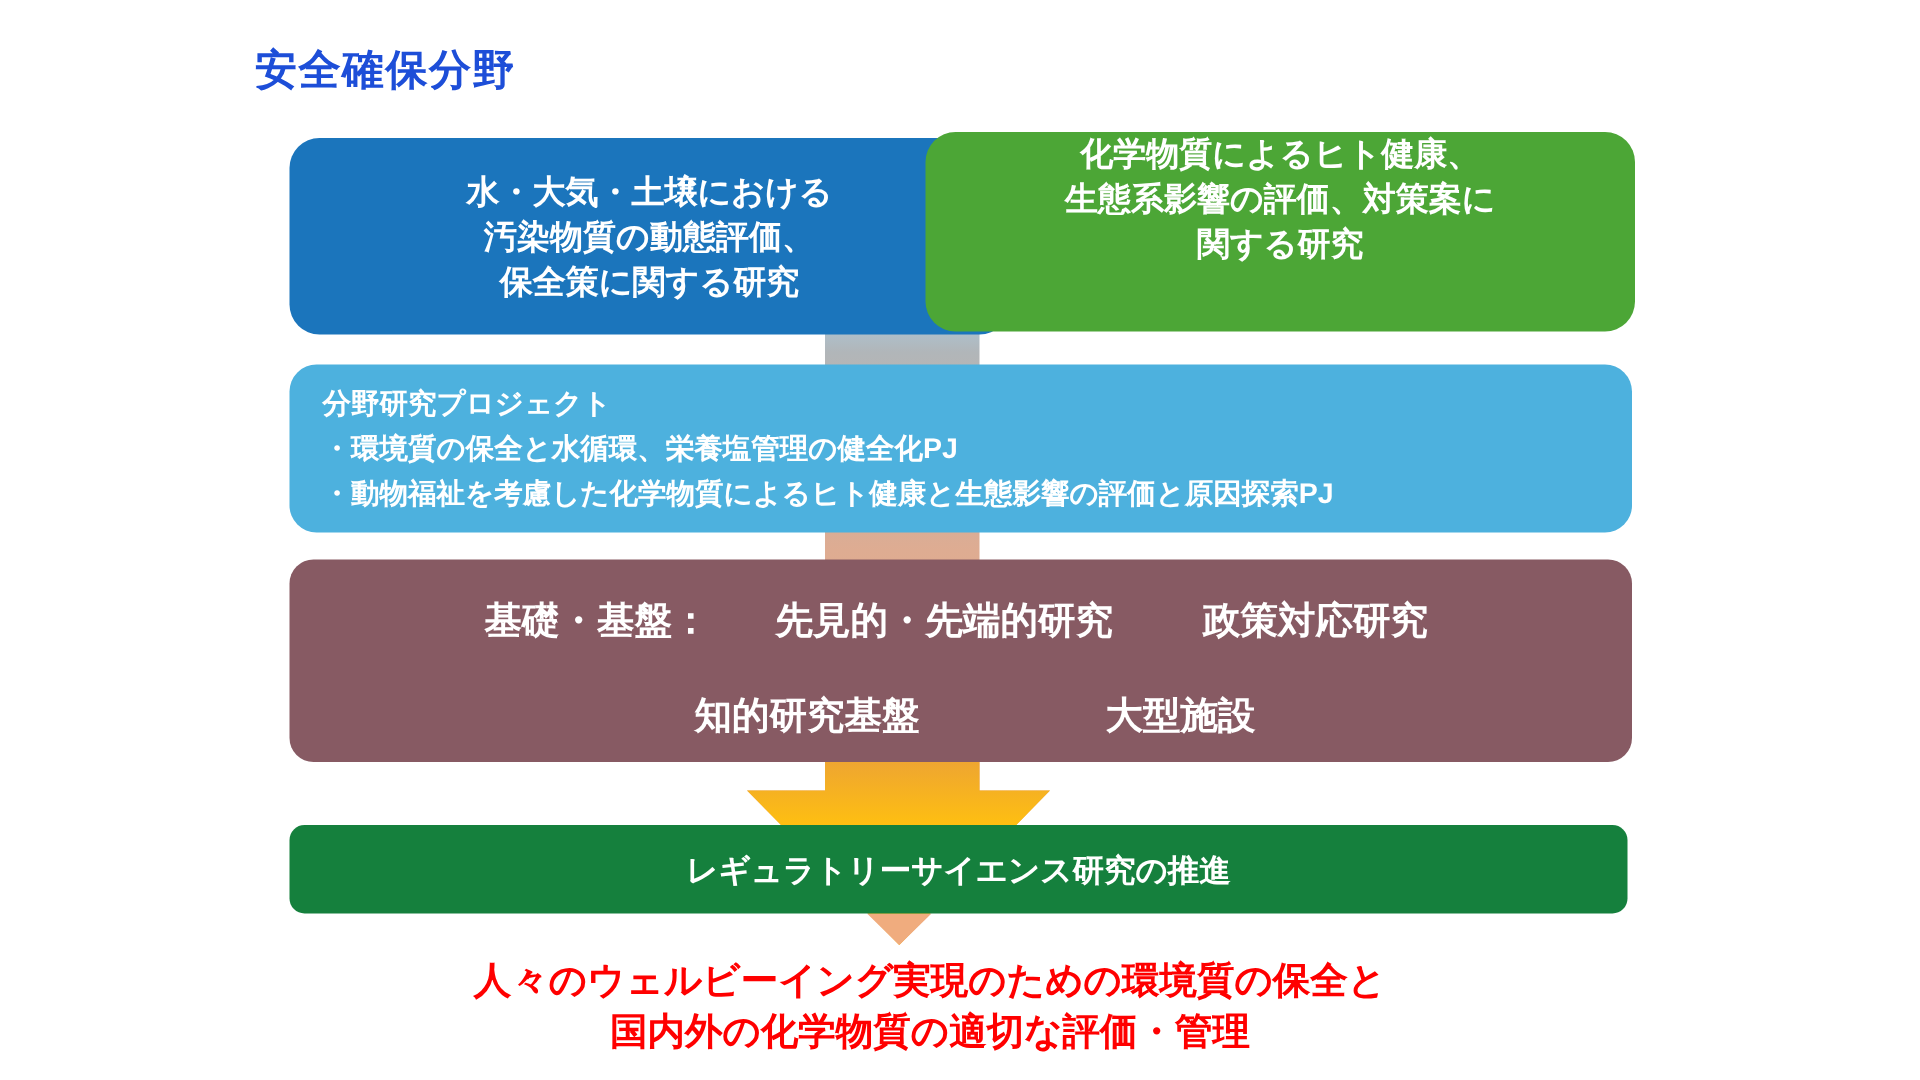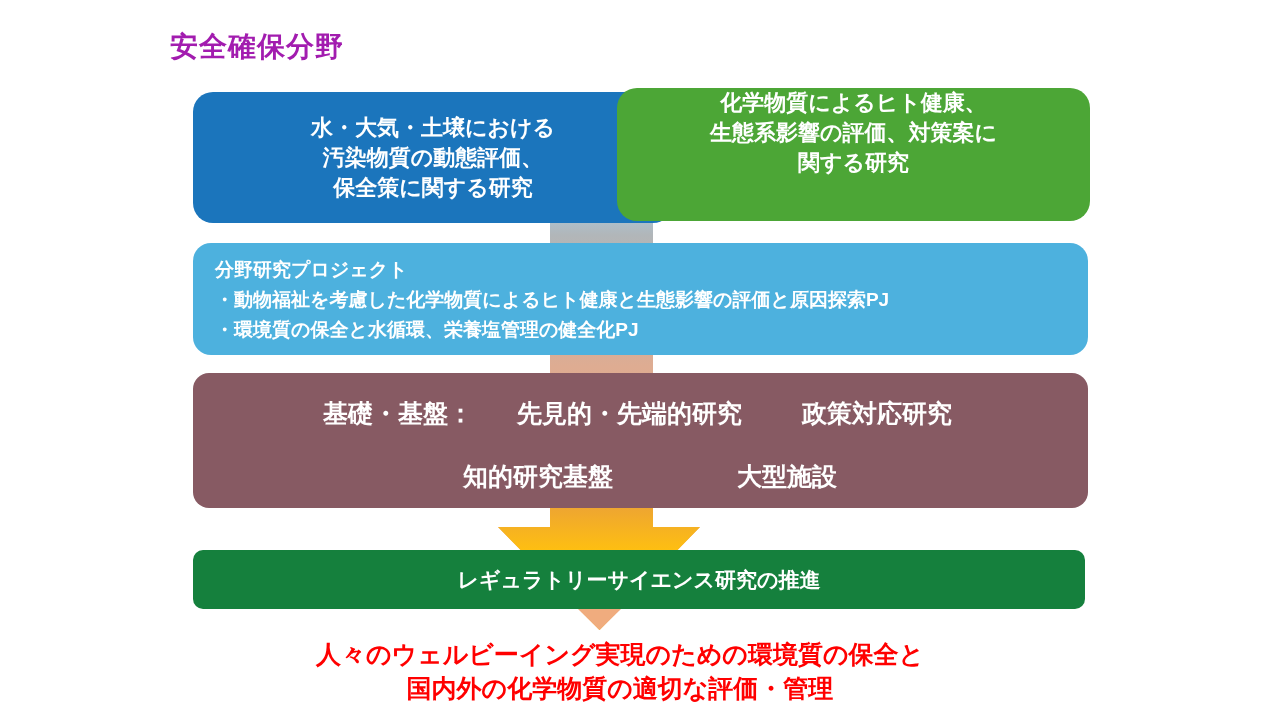--- a/index.html
+++ b/index.html
@@ -8,21 +8,21 @@
     font-family: "Liberation Sans", "DejaVu Sans", sans-serif;
     width: 1280px; height: 720px; overflow: hidden;
   }
   .canvas {
     position: relative; width: 1280px; height: 720px; background: #ffffff;
   }
   .arrows { position: absolute; left: 0; top: 0; }
 
   .slide-title {
     position: absolute; left: 170px; top: 28px;
-    font-size: 28px; font-weight: bold; color: #a21caf; letter-spacing: 1px;
+    font-size: 28px; font-weight: bold; color: #1d4ed8; letter-spacing: 1px;
   }
 
   .box {
     position: absolute; color: #ffffff; font-weight: bold;
   }
 
   .box-water {
     left: 193px; top: 92px; width: 480px; height: 131px;
     background: #1B75BC; border-radius: 20px;
     display: flex; flex-direction: column; justify-content: center; align-items: center;
@@ -98,22 +98,22 @@
   </div>
 
   <div class="box box-chem">
     <div>化学物質によるヒト健康、</div>
     <div>生態系影響の評価、対策案に</div>
     <div>関する研究</div>
   </div>
 
   <div class="box box-project">
     <div>分野研究プロジェクト</div>
+    <div>・環境質の保全と水循環、栄養塩管理の健全化PJ</div>
     <div>・動物福祉を考慮した化学物質によるヒト健康と生態影響の評価と原因探索PJ</div>
-    <div>・環境質の保全と水循環、栄養塩管理の健全化PJ</div>
   </div>
 
   <div class="box box-foundation">
     <span class="fnd-label">基礎・基盤：</span>
     <span class="fnd-foresight">先見的・先端的研究</span>
     <span class="fnd-policy">政策対応研究</span>
     <span class="fnd-intellect">知的研究基盤</span>
     <span class="fnd-facility">大型施設</span>
   </div>
 

